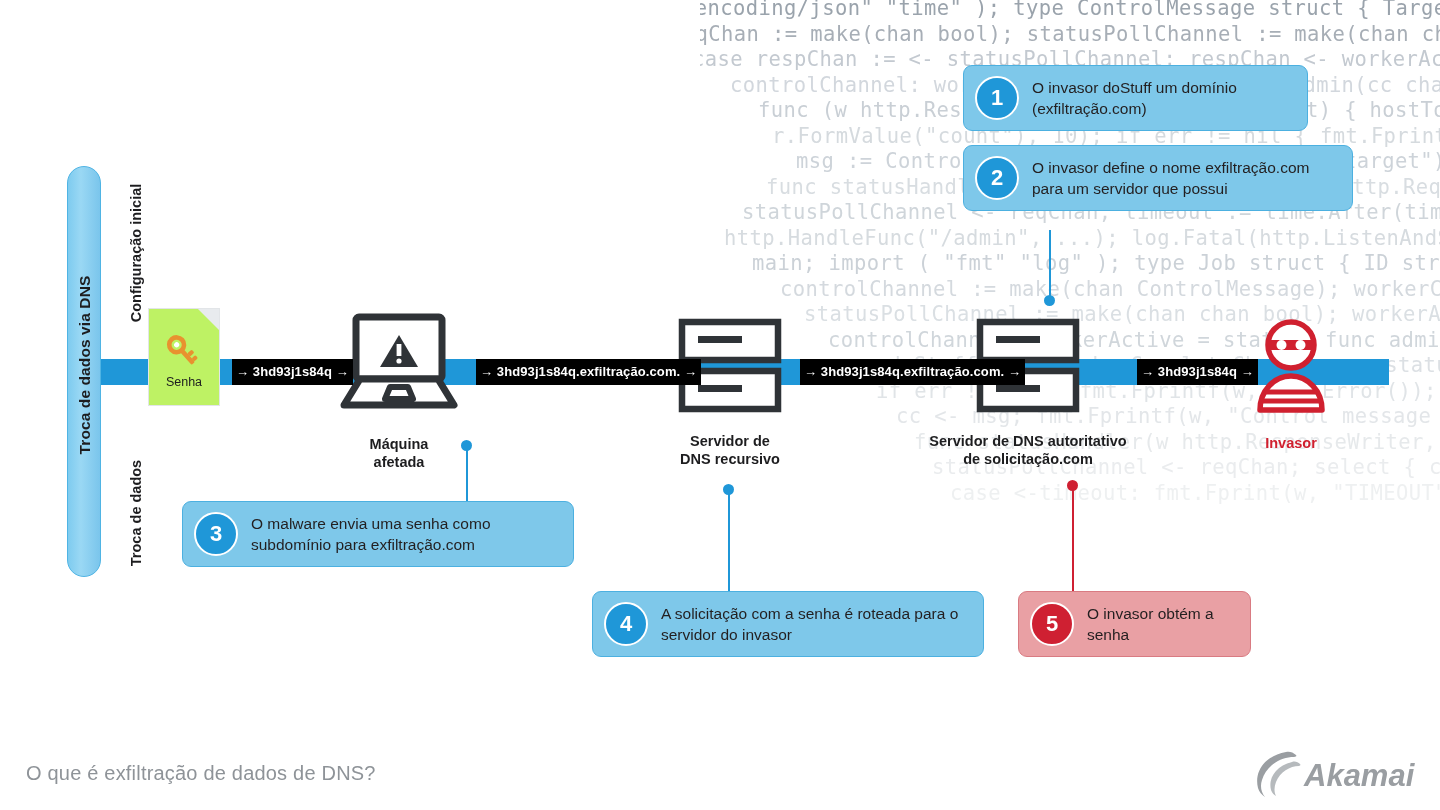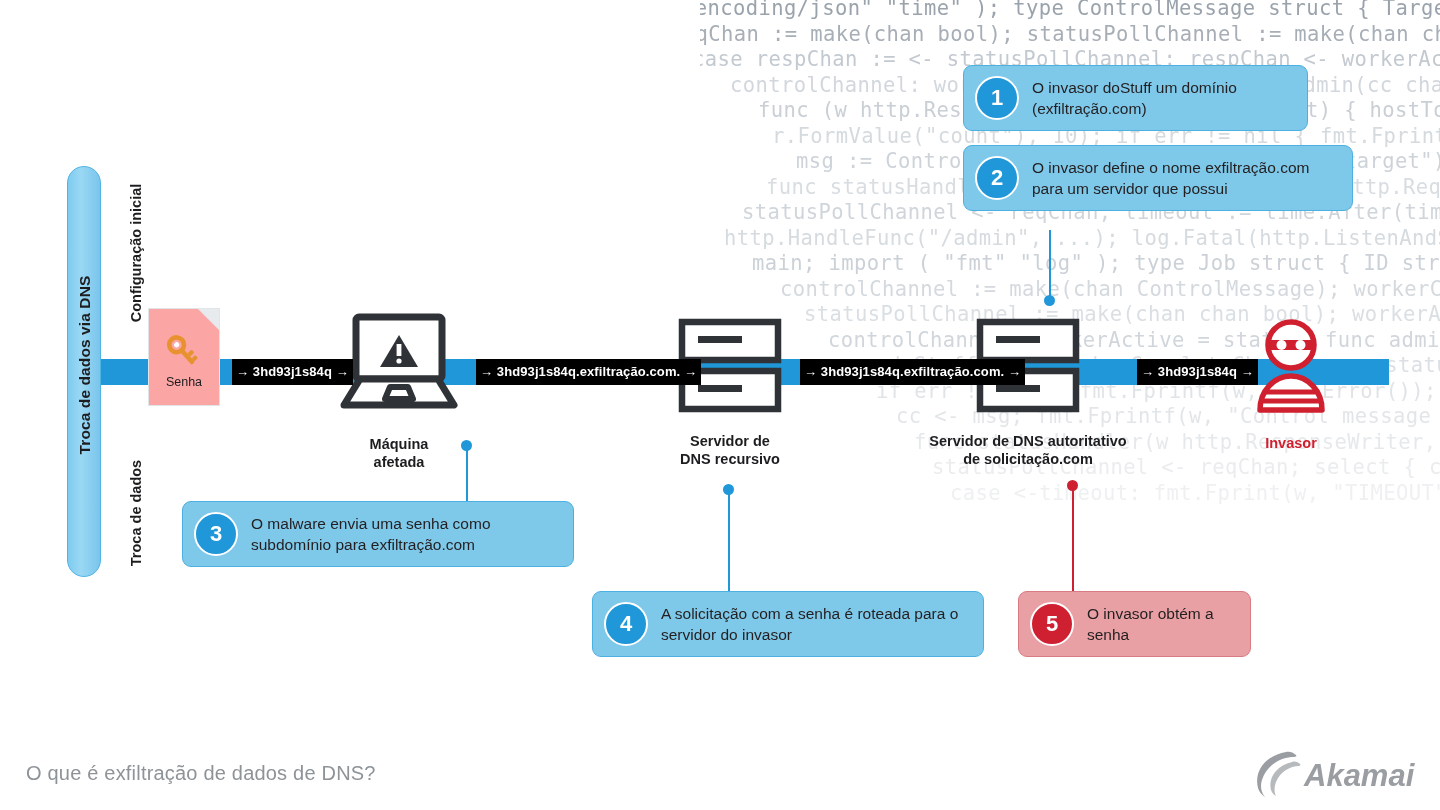--- a/index.html
+++ b/index.html
@@ -74,21 +74,21 @@
     font-size: 14.5px; font-weight: bold; color: #1d1d1f;
     white-space: nowrap; text-align: center;
   }
   #vlabel-setup  { left: 36px;  top: 245px; width: 200px; }
   #vlabel-data   { left: 58px;  top: 505px; width: 155px; }
 
   
   .doc {
     position: absolute; left: 148px; top: 308px;
     width: 72px; height: 98px;
-    background: #fca5a5;
+    background: #bef264;
     border: 1px solid #e2e5e8;
     box-shadow: 0 0 0 0 rgba(0,0,0,0);
   }
   .doc .fold {
     position: absolute; right: 0; top: 0;
     width: 21px; height: 21px;
     background: #e8ebee;
     clip-path: polygon(0 0, 100% 100%, 100% 0);
   }
   .doc .keyicon {

